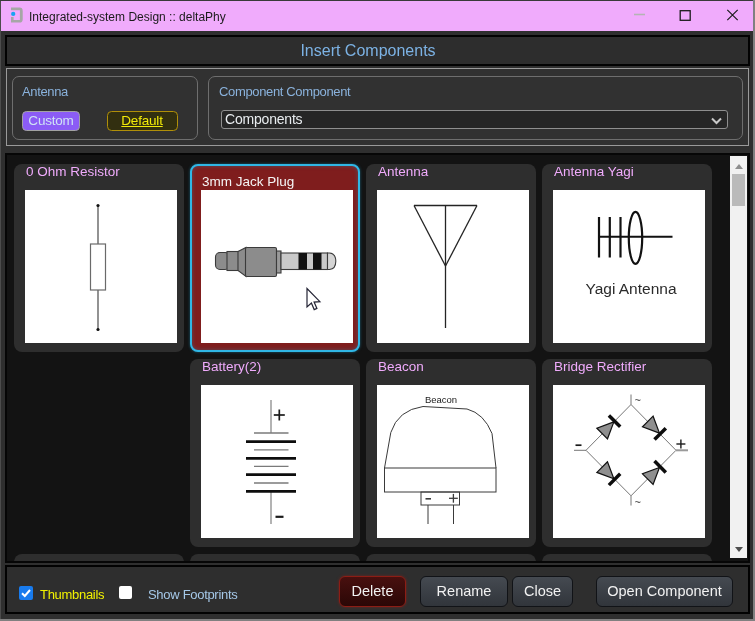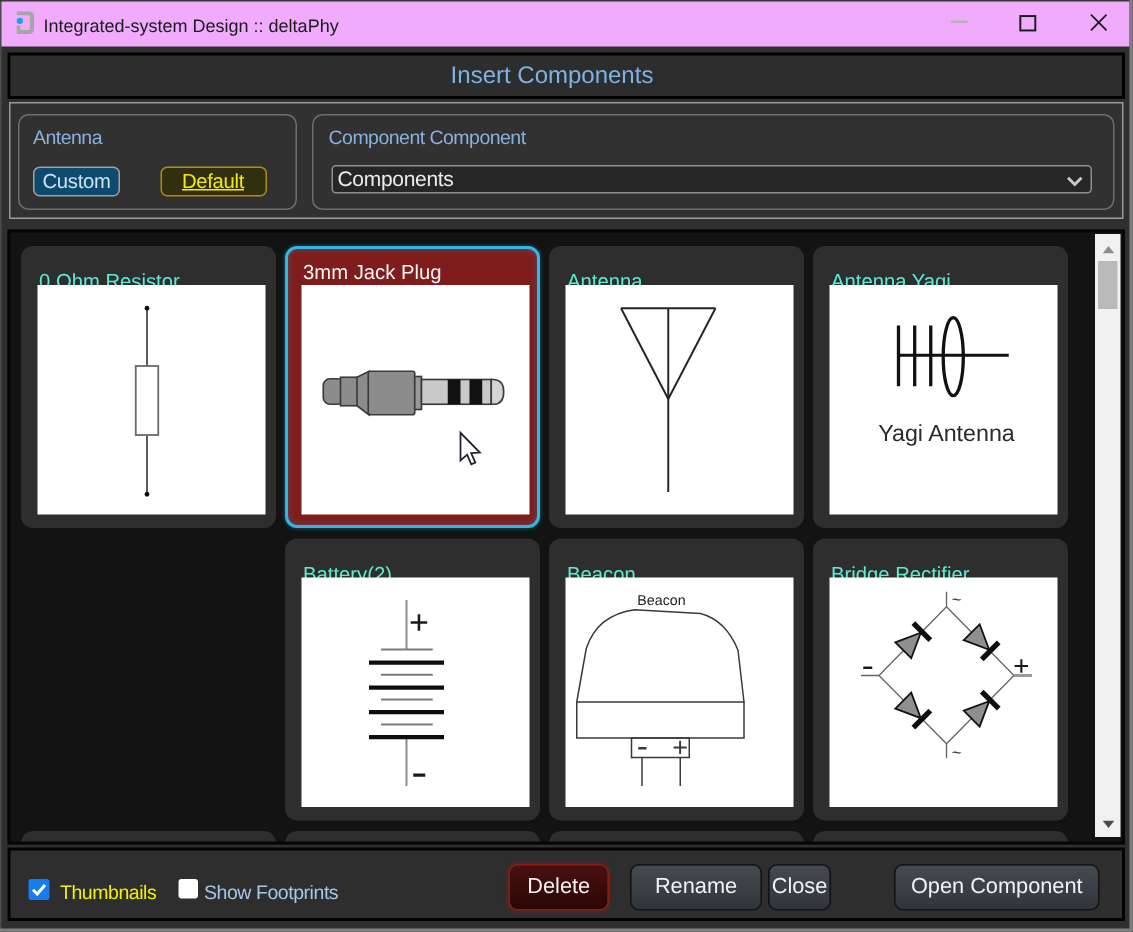--- a/index.html
+++ b/index.html
@@ -17,47 +17,47 @@
   
   #header{left:5px;top:35px;width:745px;height:31px;background:#2d2d2d;border:2px solid #020202;box-sizing:border-box;text-align:center;line-height:27px;font-size:16px;color:#7cb2e4;padding-right:19px;}
   
   #opts{left:6px;top:68px;width:743px;height:78px;background:#313131;border:1px solid #9a9a9a;box-sizing:border-box;}
   .gbox{border:1px solid #6e6e6e;border-radius:7px;box-sizing:border-box;}
   #gdb{left:5px;top:7px;width:186px;height:64px;}
   #gdb-label{left:9px;top:7px;font-size:13px;letter-spacing:-0.35px;color:#8ab2dc;}
   #gcc{left:201px;top:7px;width:535px;height:64px;}
   #gcc-label{left:10px;top:7px;font-size:13px;letter-spacing:-0.35px;color:#8ab2dc;}
   .tbtn{position:absolute;top:34px;height:20px;border-radius:4.5px;box-sizing:border-box;text-align:center;font-size:13.5px;line-height:18px;letter-spacing:-0.2px;}
-  #btn-custom{left:9px;width:58px;border:1px solid #a2a2a2;color:#cfe2f5;background:#0c4a6e;}
+  #btn-custom{left:9px;width:58px;border:1px solid #a2a2a2;color:#cfe2f5;background:#8b5cf6;}
   #btn-default{left:93.5px;width:71px;border:1px solid #b08f09;color:#f2ea08;background:#322f10;text-decoration:underline;}
   #combo{left:11.5px;top:33px;width:502px;height:16.5px;background:#262626;border:1px solid #8f8f8f;border-radius:3px;color:#e9edf0;font-size:14px;letter-spacing:-0.2px;line-height:16px;padding-left:3.5px;box-sizing:content-box;}
   
   #grid{left:5px;top:153px;width:745px;height:410px;background:#131313;border:2px solid #060606;box-sizing:border-box;overflow:hidden;}
   .card{position:absolute;width:170px;height:188px;background:#2e2e2e;border-radius:8px;}
-  .card .lbl{position:absolute;left:12px;top:16px;font-size:13.5px;color:#5eead4;white-space:nowrap;}
+  .card .lbl{position:absolute;left:12px;top:0;font-size:13.5px;color:#f0abfc;white-space:nowrap;}
   .card .thumb{position:absolute;left:11px;top:26px;width:152px;height:153px;background:#ffffff;}
   .cardsel{box-sizing:border-box;background:#7f1d1d;border:2px solid #30b7e6;box-shadow:0 0 3px rgba(32,150,190,.6), inset 0 0 4px rgba(32,150,190,.4);}
   .cardsel .lbl{color:#f5f5f5;left:10px;top:8px;}
   .cardsel .thumb{left:9px;top:24px;}
   .stub{position:absolute;top:399px;width:170px;height:8px;background:#2e2e2e;border-radius:8px 8px 0 0;}
   
   #sbar{left:723px;top:1px;width:17px;height:402px;background:#f1f1f1;}
   #sthumb{left:2px;top:18px;width:13px;height:32px;background:#bababa;}
   
   #bottom{left:5px;top:565px;width:745px;height:49px;background:#2e2e2e;border:2px solid #020202;box-sizing:border-box;}
   .chk{position:absolute;top:19px;width:14px;height:14px;border-radius:2px;}
   #chk1{left:12px;background:#187bee;}
   #chk2{left:112px;width:13px;height:13px;background:#ffffff;}
   #lbl-thumbs{left:33px;top:20px;font-size:13px;letter-spacing:-0.3px;color:#f2f200;}
-  #lbl-foot{left:129px;top:20px;font-size:13px;letter-spacing:-0.3px;color:#a5c8e8;}
+  #lbl-foot{left:141px;top:20px;font-size:13px;letter-spacing:-0.3px;color:#a5c8e8;}
   .bbtn{position:absolute;top:9px;height:31px;border-radius:6px;box-sizing:border-box;text-align:center;font-size:14.5px;color:#f2f2f2;line-height:28px;
         background:linear-gradient(#454a51,#31353b);border:1.5px solid #111317;}
   #b-del{left:332px;width:67px;background:linear-gradient(#48100f,#2b0706);border:1.5px solid #8c1d15;box-shadow:0 0 3px rgba(160,30,20,.6);text-align:center;}
   #b-ren{left:413px;width:88px;}
-  #b-clo{left:505px;width:42px;}
+  #b-clo{left:505px;width:61px;}
   #b-open{left:589px;width:137px;}
   svg{display:block;}
 </style>
 </head>
 <body>
 <div id="win">
   <div id="ledge" class="abs"></div>
   <div id="tedge" class="abs"></div>
 
   <div id="titlebar" class="abs">

